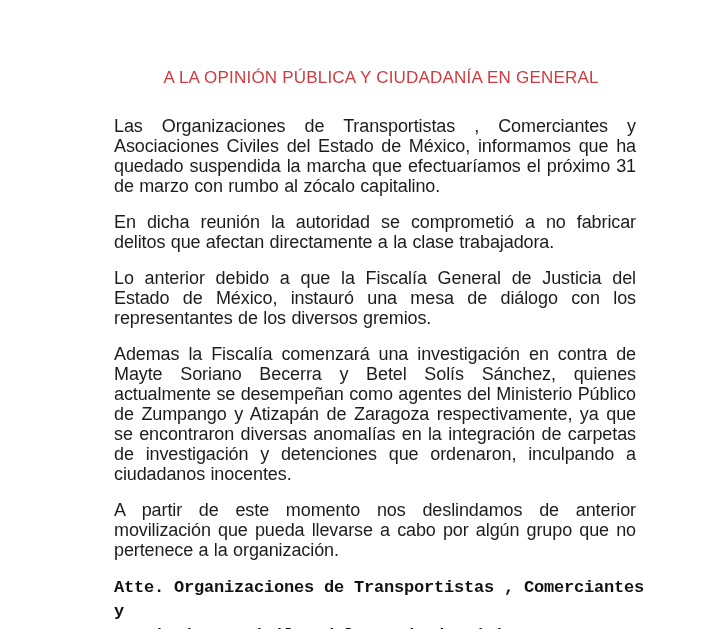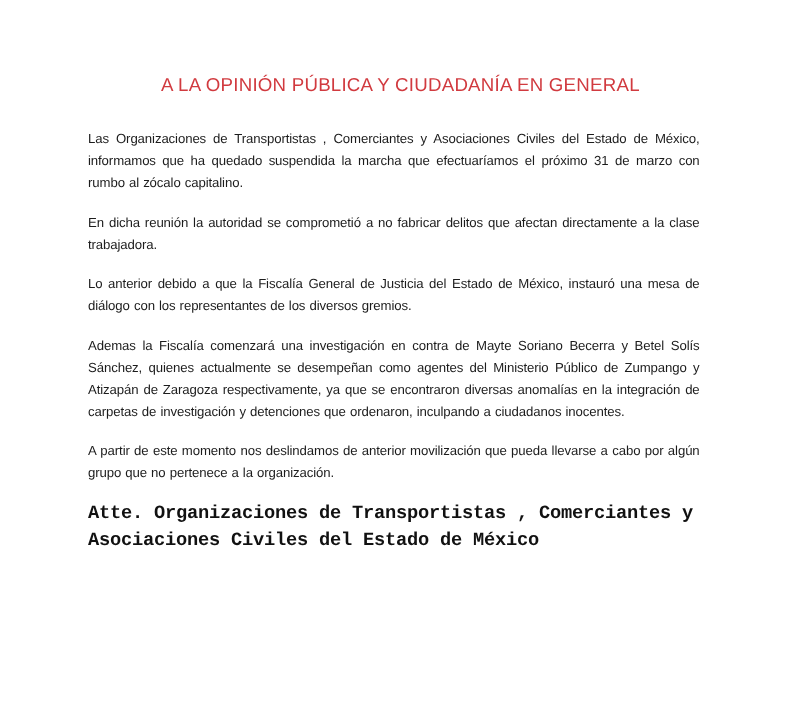--- a/index.html
+++ b/index.html
@@ -6,36 +6,36 @@
     margin: 0;
     padding: 0;
     background: #ffffff;
   }
   .page {
     position: relative;
     width: 720px;
     height: 629px;
     box-sizing: border-box;
     background: var(--bg-color, #ffffff);
-    padding: 66px 72px 0 80px;
+    padding: 66px 72px 0 114px;
     font-family: "Liberation Sans", "DejaVu Sans", sans-serif;
     overflow: hidden;
   }
   .doc-title {
     margin: 0 0 26px 0;
     font-size: 17px;
     font-weight: 400;
     line-height: 24px;
     letter-spacing: 0.2px;
     text-align: center;
     color: var(--title-color, #d13a3f);
   }
   .doc-paragraph {
     margin: 0 12px 16px 0;
-    font-size: 12px;
+    font-size: 18px;
     line-height: 20px;
     text-align: justify;
     letter-spacing: -0.1px;
     word-spacing: 0.5px;
     color: var(--body-color, #1c1c1c);
   }
   .doc-signature {
     margin-top: 5px;
     font-size: 17px;
     font-weight: 700;

